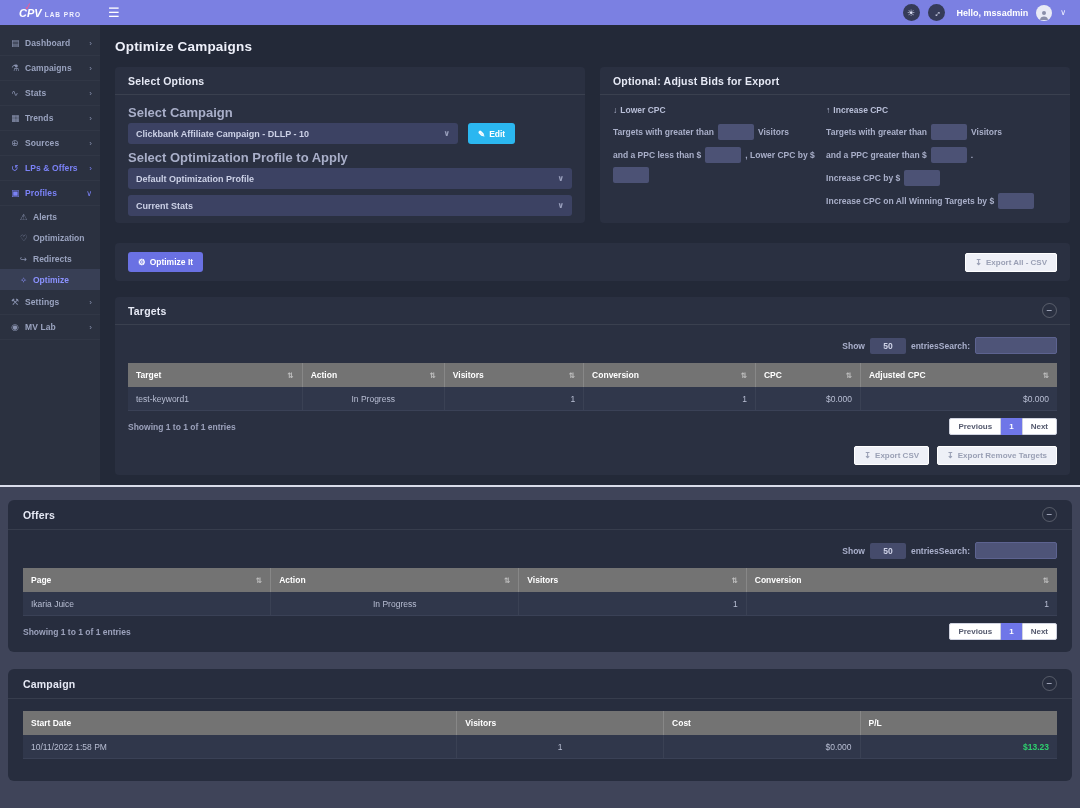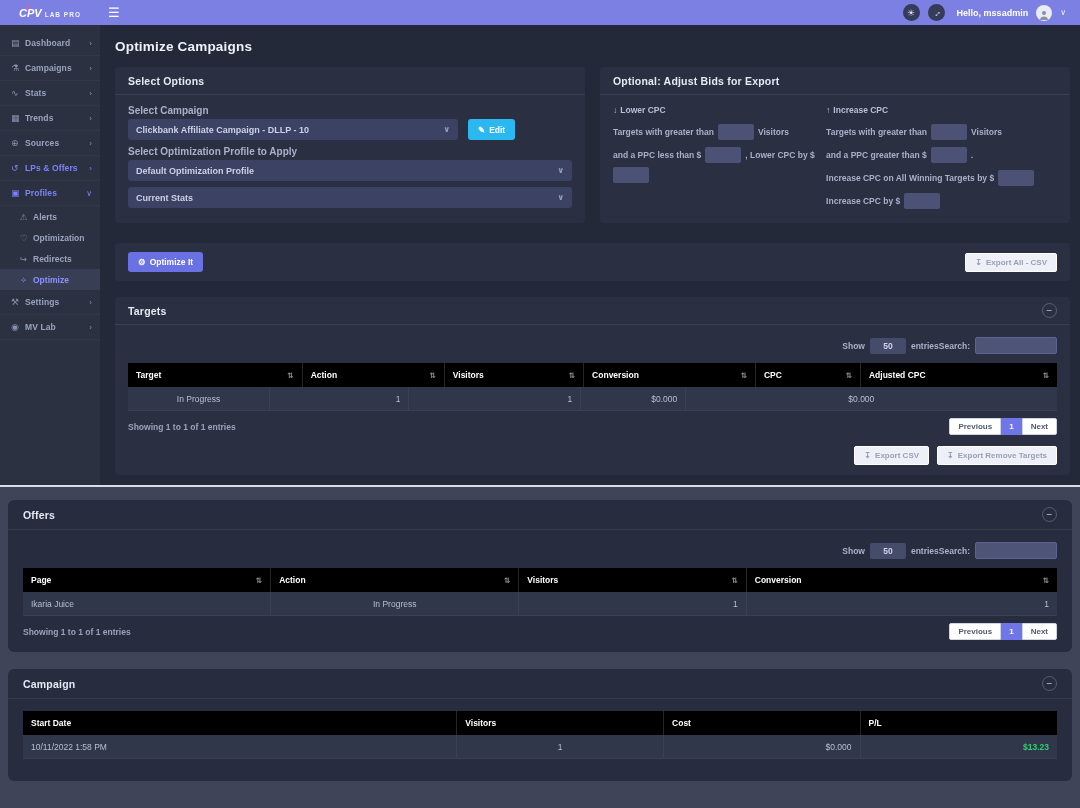--- a/index.html
+++ b/index.html
@@ -41,21 +41,21 @@
   .page-title { font-size:13.5px; font-weight:bold; color:#eef0fa; margin-bottom:13px; letter-spacing:0.2px; }
 
   .card { background:#2a3041; border-radius:4px; }
   .card-header { height:28px; display:flex; align-items:center; justify-content:space-between; padding:0 13px; border-bottom:1px solid rgba(255,255,255,0.08); }
   .card-title { font-size:10.5px; font-weight:bold; color:#e6e9f5; letter-spacing:0.2px; }
   .collapse-btn { width:15px; height:15px; border-radius:50%; border:1px solid rgba(255,255,255,0.22); background:none; color:#c6cbe0; font-size:10px; line-height:12px; cursor:pointer; padding:0; }
 
   .cards-row { display:flex; gap:15px; height:156px; margin-bottom:20px; }
   .cards-row .card { width:470px; }
   .so-body { padding:10px 13px; }
-  .f-label { display:block; font-size:10px; font-weight:bold; color:#a9afc9; margin-bottom:3px; }
+  .f-label { display:block; font-size:13px; font-weight:bold; color:#a9afc9; margin-bottom:3px; }
   .field-row { display:flex; gap:10px; margin-bottom:6px; }
   .sel { height:21px; background:#3c4263; border-radius:3px; display:flex; align-items:center; padding:0 8px; font-size:9px; color:#ccd1e6; font-weight:bold; cursor:pointer; }
   .sel .grow { flex:1; }
   .sel .chev { color:#9aa0bd; font-size:8px; }
   .sel.w-campaign { width:330px; }
   .sel.w-full { width:100%; }
   .btn-edit { height:21px; background:#2bb7f0; color:#fff; border:none; border-radius:3px; font-size:8.5px; font-weight:bold; padding:0 10px; cursor:pointer; display:flex; align-items:center; gap:4px; }
 
   .ab-body { padding:10px 13px; display:flex; }
   .ab-col { font-size:8.5px; color:#a9afc9; }
@@ -71,21 +71,21 @@
   .btn-light { height:19px; background:#eef0f7; color:#9aa0b5; border:1px solid #fff; border-radius:2px; font-size:8px; font-weight:bold; padding:0 9px; display:flex; align-items:center; gap:4px; cursor:pointer; }
 
   .tcard-body { padding:12px 13px 10px; }
   .controls-row { display:flex; align-items:center; justify-content:flex-end; margin-bottom:9px; }
   .show-wrap { display:flex; align-items:center; gap:5px; font-size:8.5px; color:#aab0cc; font-weight:bold; }
   .pagesize { width:36px; height:16px; background:#454b6b; border-radius:2px; color:#d0d4e8; font-size:8.5px; display:flex; align-items:center; justify-content:center; cursor:pointer; font-weight:bold; }
   .search-wrap { display:flex; align-items:center; gap:5px; font-size:8.5px; color:#aab0cc; font-weight:bold; }
   .search-input { width:82px; height:17px; background:#4e5478; border:1px solid #5d6390; border-radius:2px; color:#dfe3f2; font-size:9px; padding:0 5px; }
 
   .dtable { width:100%; }
-  .thead { display:flex; background:#000000; }
+  .thead { display:flex; background:#737373; }
   .th { display:flex; align-items:center; justify-content:space-between; color:#fff; font-size:8.5px; font-weight:bold; height:24px; padding:0 8px; border-right:1px solid rgba(255,255,255,0.15); }
   .th:last-child { border-right:none; }
   .sort { font-size:7.5px; color:rgba(255,255,255,0.55); }
   .trow { display:flex; background:#30374b; border-bottom:1px solid #3a4156; }
   .td { font-size:8.5px; color:#b9bfd4; height:23px; display:flex; align-items:center; padding:0 8px; border-right:1px solid rgba(255,255,255,0.05); }
   .td:last-child { border-right:none; }
   .ta-c { justify-content:center; } .ta-r { justify-content:flex-end; }
   .green { color:#2ed06e; font-weight:bold; }
 
   
@@ -273,25 +273,25 @@
                 <span>Targets with greater than</span>
                 <input class="ab-input" style="">
                 <span>Visitors</span>
               </div>
               <div class="ab-line">
                 <span>and a PPC greater than $</span>
                 <input class="ab-input" style="">
                 <span>.</span>
               </div>
               <div class="ab-line indent">
+                <span>Increase CPC by $</span>
+                <input class="ab-input" style="">
+              </div>
+              <div class="ab-line indent">
                 <span>Increase CPC on All Winning Targets by $</span>
-                <input class="ab-input" style="">
-              </div>
-              <div class="ab-line indent">
-                <span>Increase CPC by $</span>
                 <input class="ab-input" style="">
               </div>
             </div>
           </div>
         </section>
       </div>
 
       <section class="card action-card">
         <button class="btn-optimize">
           <span>⚙</span>
@@ -341,20 +341,21 @@
               <div class="th tg-c4">
                   <span>CPC</span>
                   <span class="sort">⇅</span>
                 </div>
               <div class="th tg-c5">
                   <span>Adjusted CPC</span>
                   <span class="sort">⇅</span>
                 </div>
             </div>
             <div class="trow">
+              <div class="td tg-c0">test-keyword1</div>
               <div class="td tg-c1 ta-c">In Progress</div>
               <div class="td tg-c2 ta-r">1</div>
               <div class="td tg-c3 ta-r">1</div>
               <div class="td tg-c4 ta-r">$0.000</div>
               <div class="td tg-c5 ta-r">$0.000</div>
             </div>
           </div>
           <div class="tfoot-row">
             <span class="showing">Showing 1 to 1 of 1 entries</span>
             <div class="pagination">

